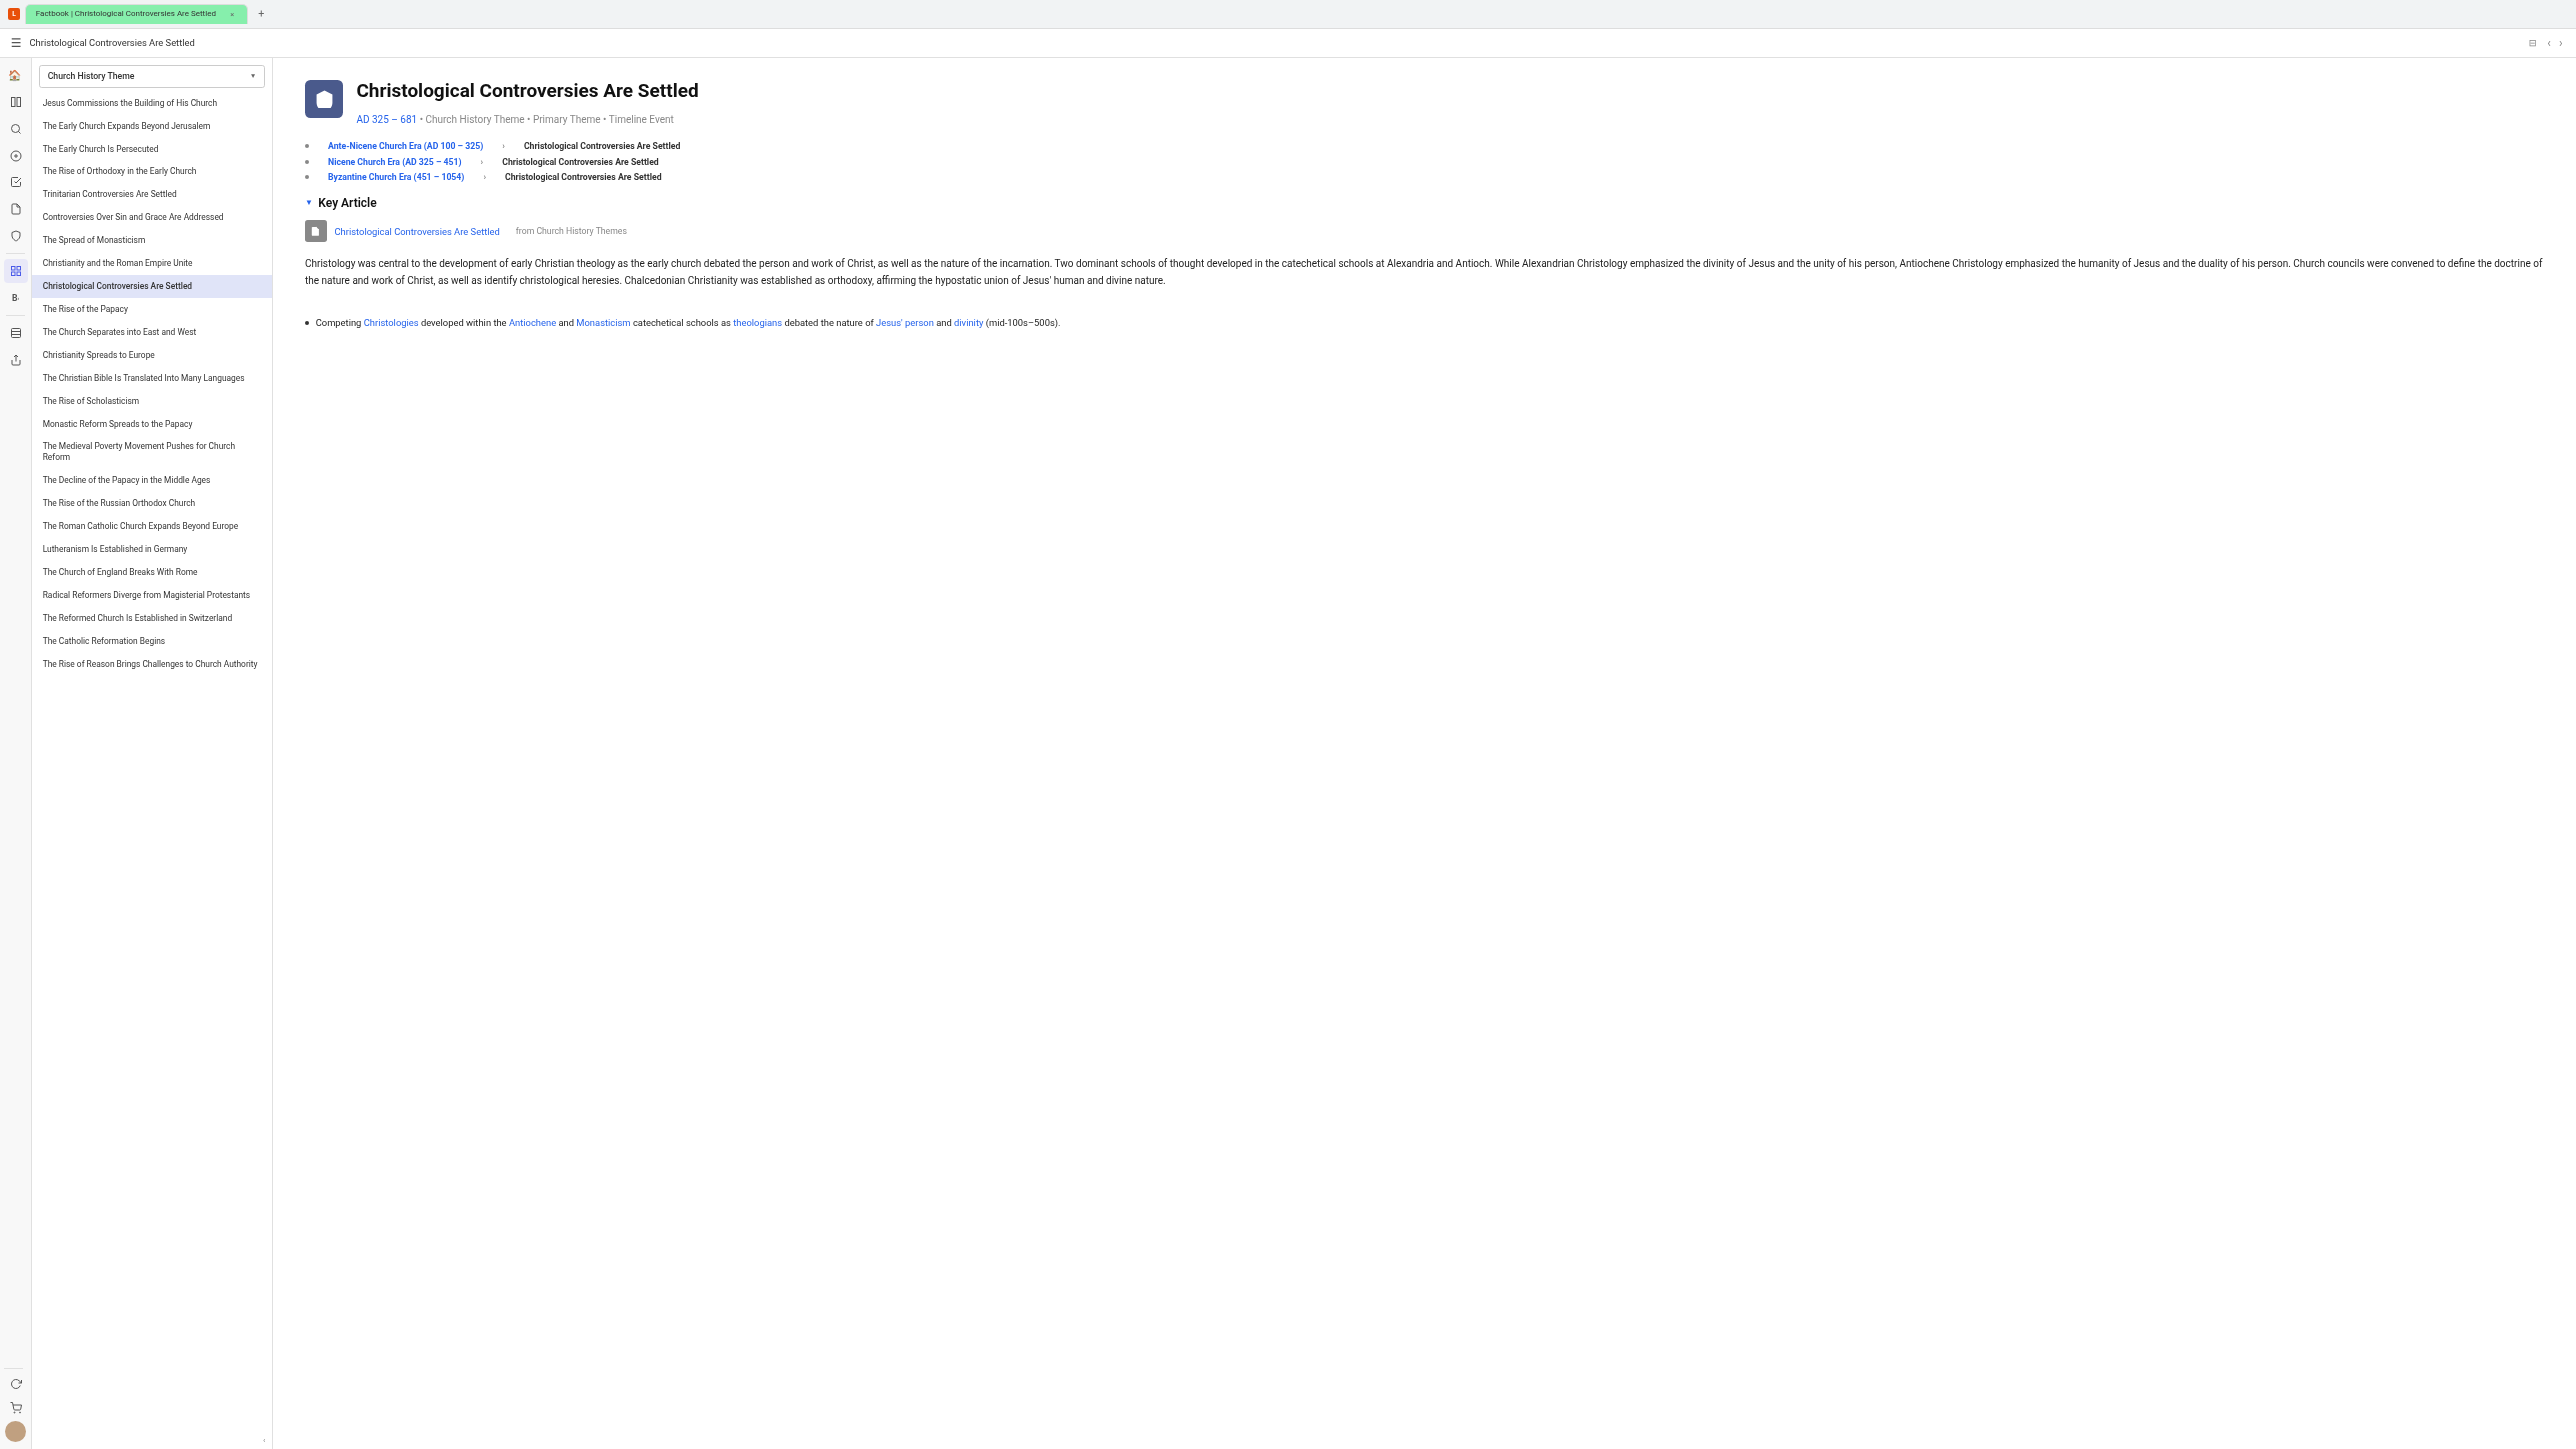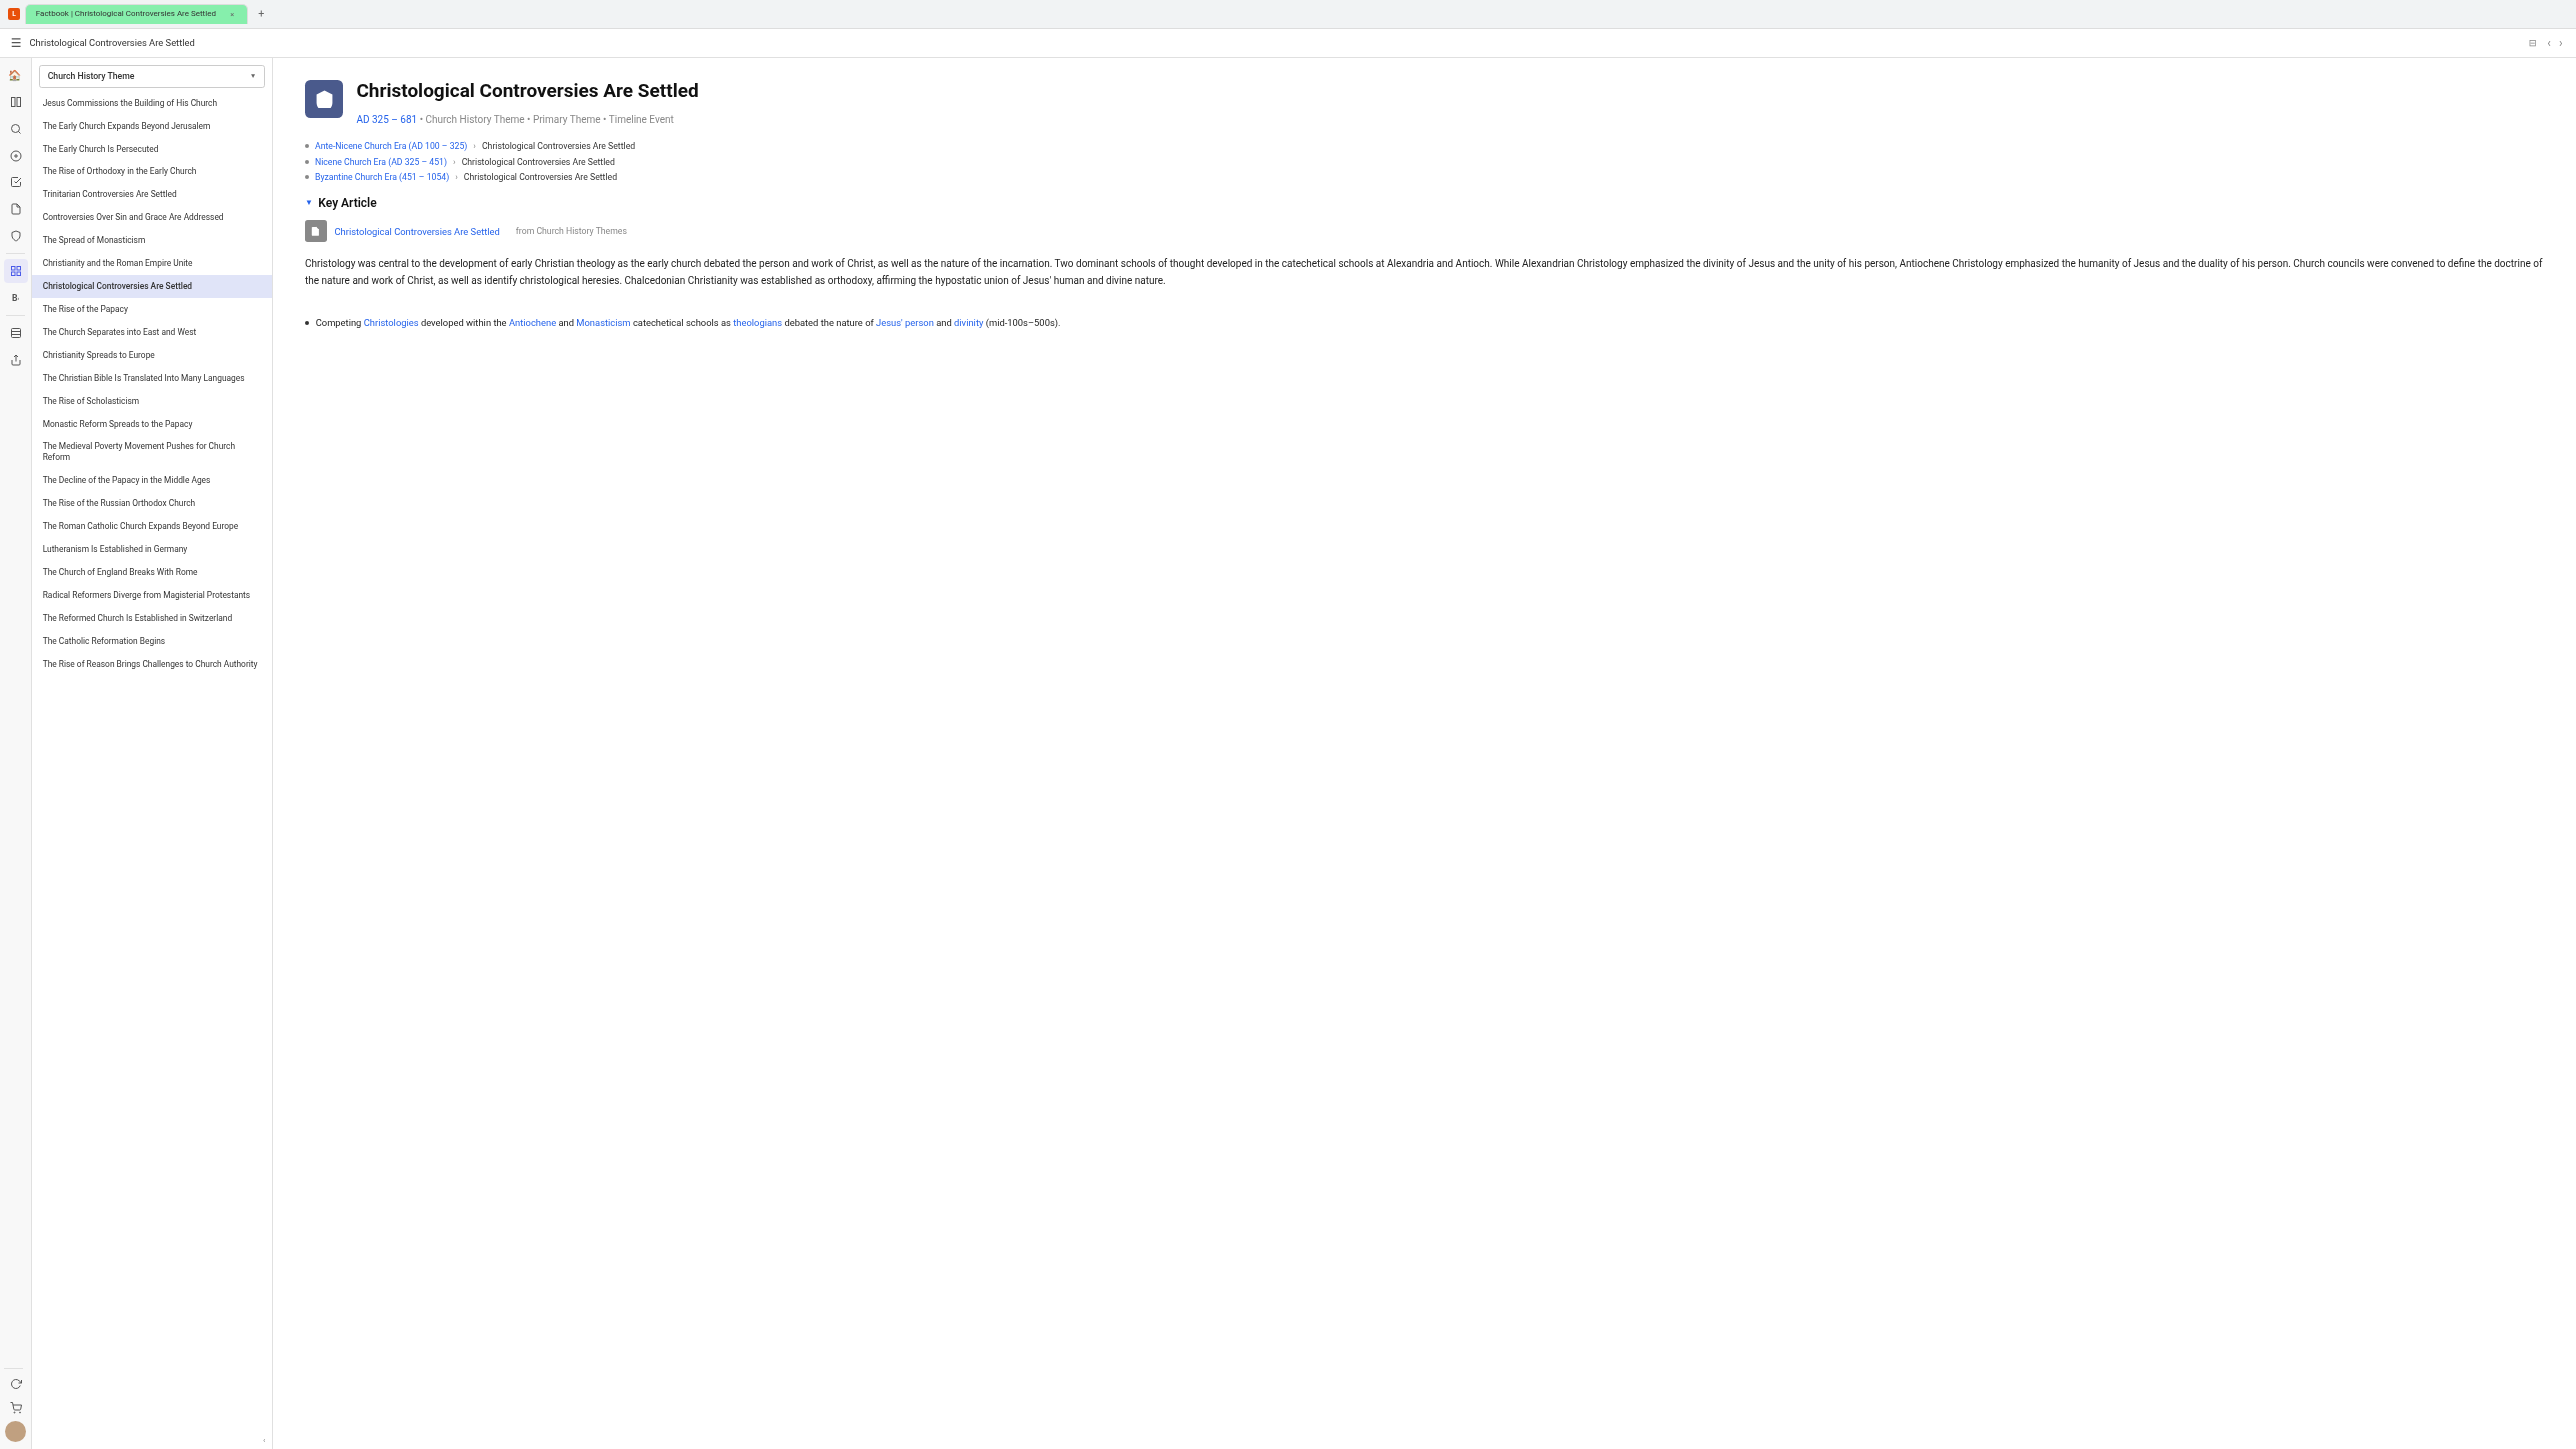--- a/index.html
+++ b/index.html
@@ -47,21 +47,21 @@
     
     .page-header { display: flex; align-items: flex-start; gap: 13.4px; margin-bottom: 16px; }
     .page-header-icon { width: 38px; height: 38px; background: #4a5a8c; border-radius: 5.4px; display: flex; align-items: center; justify-content: center; color: white; font-size: 16px; flex-shrink: 0; }
     .page-header-text { }
     .page-title { font-size: 19px; font-weight: 700; color: #111; line-height: 1.2; }
     .page-meta { font-size: 10px; color: #888; margin-top: 12px; }
     .page-meta .date { color: #2563eb; }
 
     
     .breadcrumbs { margin-bottom: 13.4px; }
-    .breadcrumb-item { display: flex; align-items: center; gap: 6px; margin-bottom: 5.4px; font-size: 8.7px; }
+    .breadcrumb-item { display: flex; align-items: center; gap: 19px; margin-bottom: 5.4px; font-size: 8.7px; font-weight: bold; }
     .breadcrumb-bullet { width: 4px; height: 4px; background: #888; border-radius: 50%; flex-shrink: 0; }
     .breadcrumb-link { color: #2563eb; cursor: pointer; }
     .breadcrumb-separator { color: #888; }
     .breadcrumb-current { color: #333; }
 
     
     .description { font-size: 9.4px; color: #333; line-height: 1.6; margin-bottom: 19px; }
 
     
     .section-header { display: flex; align-items: center; gap: 5.4px; margin-bottom: 10.7px; cursor: pointer; }

